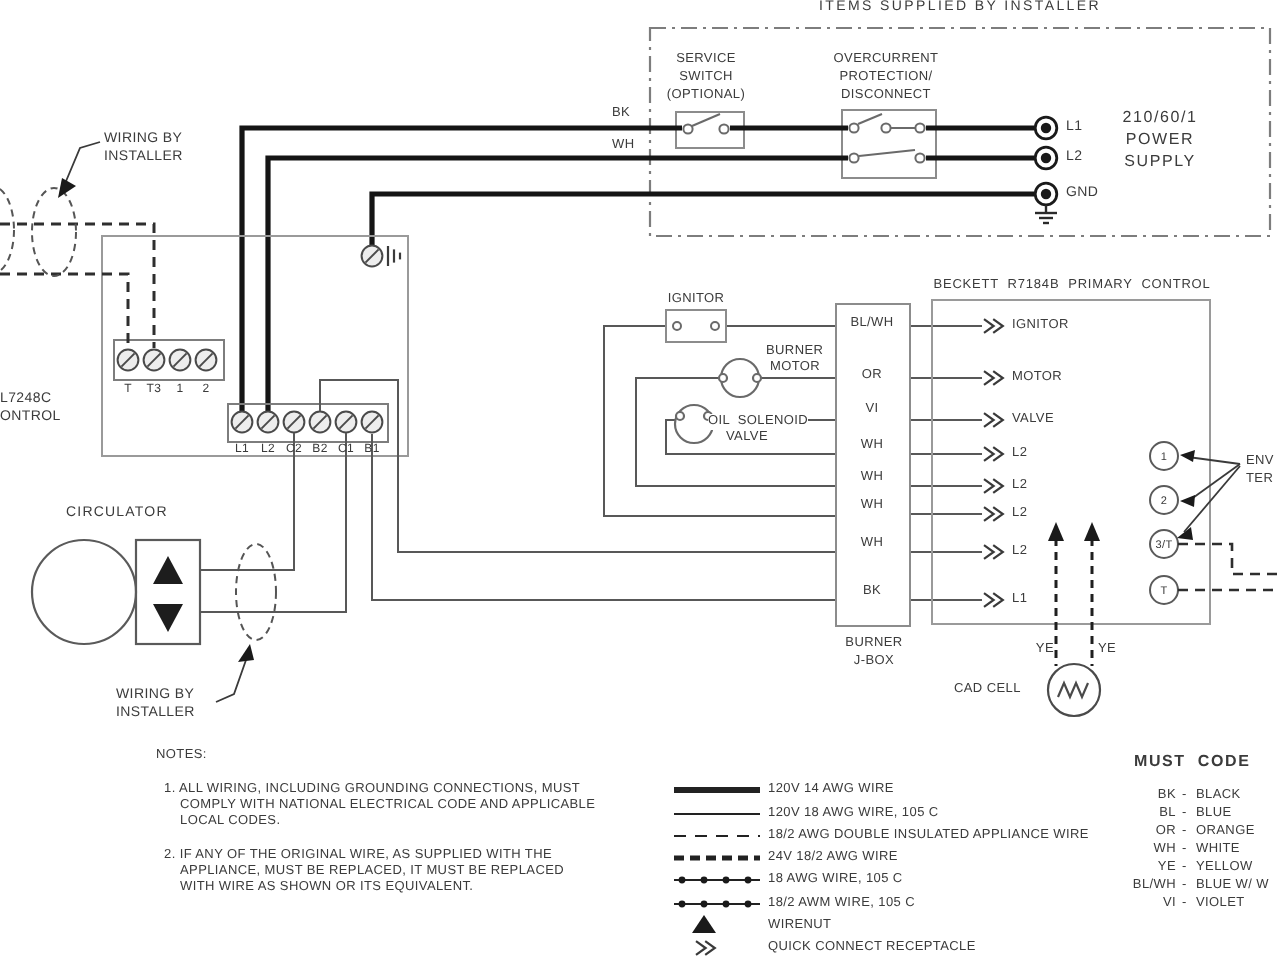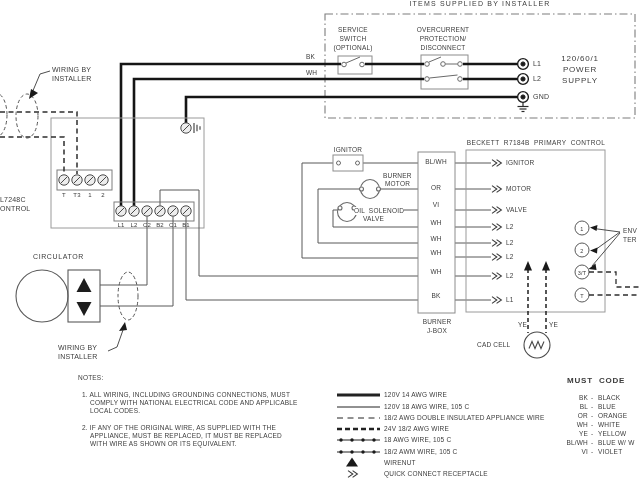--- a/index.html
+++ b/index.html
@@ -229,21 +229,21 @@
 <div class="t c s65" style="left:353px;top:35px;">SWITCH</div>
 <div class="t c s65" style="left:353px;top:44px;">(OPTIONAL)</div>
 <div class="t c s65" style="left:443px;top:26px;">OVERCURRENT</div>
 <div class="t c s65" style="left:443px;top:35px;">PROTECTION/</div>
 <div class="t c s65" style="left:443px;top:44px;">DISCONNECT</div>
 <div class="t s65" style="left:306px;top:53px;">BK</div>
 <div class="t s65" style="left:306px;top:69px;">WH</div>
 <div class="t" style="left:533px;top:60px;">L1</div>
 <div class="t" style="left:533px;top:75px;">L2</div>
 <div class="t" style="left:533px;top:93px;">GND</div>
-<div class="t c s8" style="left:580px;top:55px;letter-spacing:.8px;">120/60/1</div>
+<div class="t c s8" style="left:580px;top:55px;letter-spacing:.8px;">210/60/1</div>
 <div class="t c s8" style="left:580px;top:66px;letter-spacing:.8px;text-align:center;">POWER</div>
 <div class="t c s8" style="left:580px;top:77px;letter-spacing:.8px;text-align:center;">SUPPLY</div>
 
 <div class="t" style="left:52px;top:66px;">WIRING BY</div>
 <div class="t" style="left:52px;top:75px;">INSTALLER</div>
 <div class="t" style="left:0px;top:196px;">L7248C</div>
 <div class="t" style="left:0px;top:205px;">ONTROL</div>
 <div class="t c s6" style="left:64px;top:191px;">T</div>
 <div class="t c s6" style="left:77px;top:191px;">T3</div>
 <div class="t c s6" style="left:90px;top:191px;">1</div>

